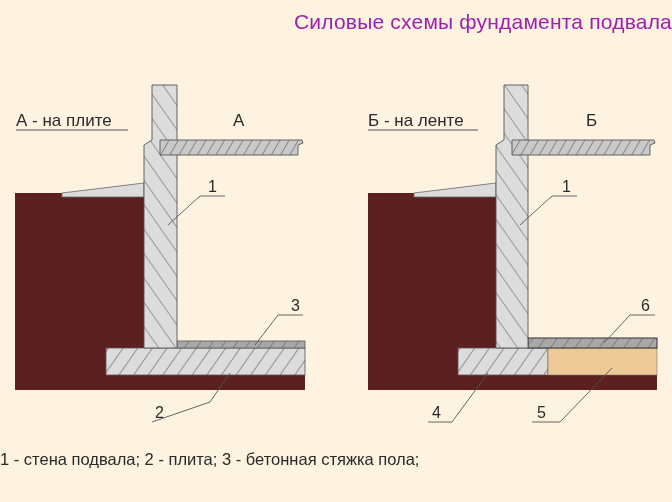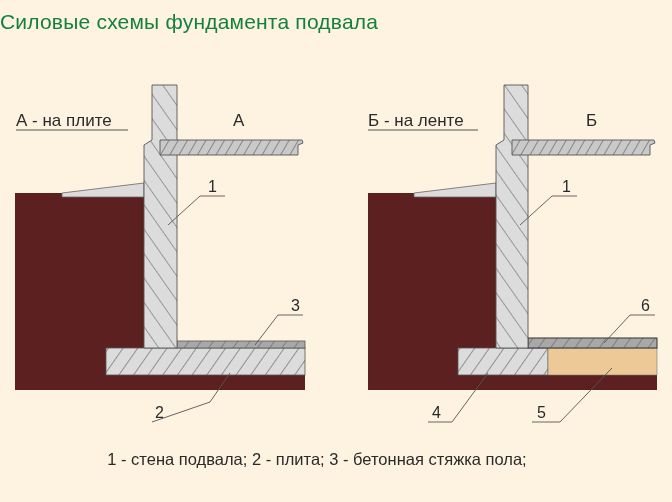--- a/index.html
+++ b/index.html
@@ -5,27 +5,27 @@
   html, body { margin:0; padding:0; }
   body {
     width:672px; height:502px; overflow:hidden;
     background:#fdf3e0;
     font-family:"Liberation Sans", sans-serif;
     color:#222;
     position:relative;
   }
   .title {
     position:absolute; left:0; top:10px; width:672px;
-    text-align:left; font-size:21px; color:#15803d;
+    text-align:right; font-size:21px; color:#a21caf;
     letter-spacing:0.2px;
   }
   svg.diagram { position:absolute; left:0; top:0; }
   .legend {
     position:absolute; left:0; top:448px; width:554px;
-    text-align:center; font-size:16.5px; line-height:22px; color:#2a2a2a;margin-left:40px;
+    font-size:16.5px; line-height:22px; color:#2a2a2a;
   }
   .lbl { font-family:"Liberation Sans", sans-serif; fill:#2a2a2a; }
 </style>
 </head>
 <body>
 
 <div class="title">Силовые схемы фундамента подвала</div>
 
 <svg class="diagram" width="672" height="502" viewBox="0 0 672 502" xmlns="http://www.w3.org/2000/svg">
   <defs>

